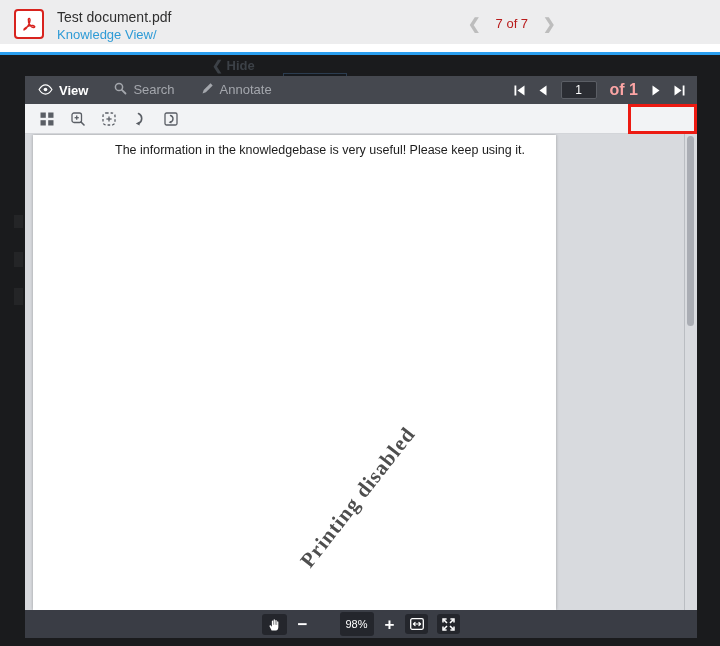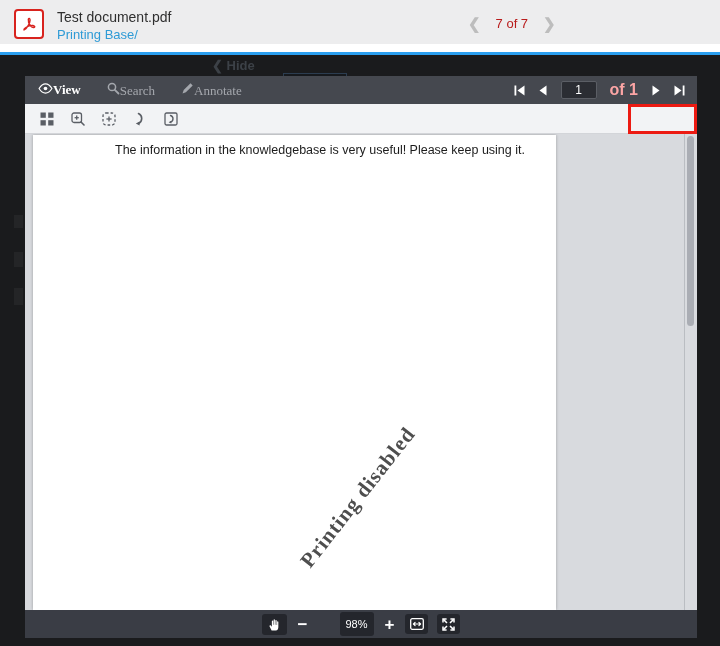--- a/index.html
+++ b/index.html
@@ -24,21 +24,21 @@
               color:#3e5f7d;font-size:12px;display:flex;align-items:center;justify-content:center;background:#16191d;}
   .ghost{position:absolute;background:#242527;}
   .ghost-b{position:absolute;left:620px;top:142px;color:#3a3a3c;font-size:12px;font-weight:bold;}
 
   
   .viewer{position:absolute;left:25px;top:76px;width:672px;height:562px;background:#d8dade;}
 
   .vtoolbar{position:absolute;left:0;top:0;width:672px;height:28px;background:#45484f;
             display:flex;align-items:center;}
   .vtabs{display:flex;align-items:center;gap:26px;padding-left:13px;}
-  .vtab{display:flex;align-items:flex-end;font-size:13px;color:#a4a7ad;cursor:pointer;font-family:Liberation Serif, serif;}
+  .vtab{display:flex;align-items:flex-start;gap:6px;font-size:13px;color:#a4a7ad;cursor:pointer;}
   .vtab.active{color:#ffffff;font-weight:bold;}
   .pagenav{margin-left:auto;display:flex;align-items:center;gap:13px;padding-right:12px;}
   .pnbtn{display:flex;align-items:center;cursor:pointer;}
   .page-input{width:34px;height:16px;background:#2b2d33;border:1px solid #5b5e65;border-radius:2px;
               color:#fff;font-size:12px;text-align:center;font-family:"Liberation Sans",sans-serif;padding:0;}
   .of-label{font-size:16px;color:#fca5a5;font-weight:bold;}
 
   .subtoolbar{position:absolute;left:0;top:28px;width:672px;height:30px;background:#f2f3f5;
               border-bottom:1px solid #d3d5d9;display:flex;align-items:center;box-sizing:border-box;}
   .subicons{display:flex;align-items:center;gap:13px;padding-left:13px;}
@@ -74,21 +74,21 @@
 
 <div id="app">
 
   <div class="header">
     <div class="pdf-badge">
       <svg width="18" height="18" viewBox="0 0 16 16">
         <path d="M3.6 13.2c2.1-1.2 4-3.5 5-6.8.3-1 .5-2.2.2-2.9-.3-.8-1.3-.7-1.4.3-.2 1.6.7 4.3 1.9 5.7 1 1.2 2.5 1.9 3.4 1.5.9-.5.2-1.5-1.2-1.7-1.6-.2-4.3.6-6 1.6-1.2.7-2.2 1.6-1.9 2.3z" fill="none" stroke="#d8231e" stroke-width="1.25" stroke-linecap="round"></path>
       </svg>
     </div>
     <div class="file-title">Test document.pdf</div>
-    <div class="breadcrumb">Printing Base/</div>
+    <div class="breadcrumb">Knowledge View/</div>
     <div class="doc-pager">
       <span class="chev">❮</span>
       <span class="lbl">7 of 7</span>
       <span class="chev">❯</span>
     </div>
   </div>
   <div class="blue-rule"></div>
 
   <div class="overlay">
     <div class="under-hide">❮ Hide</div>

